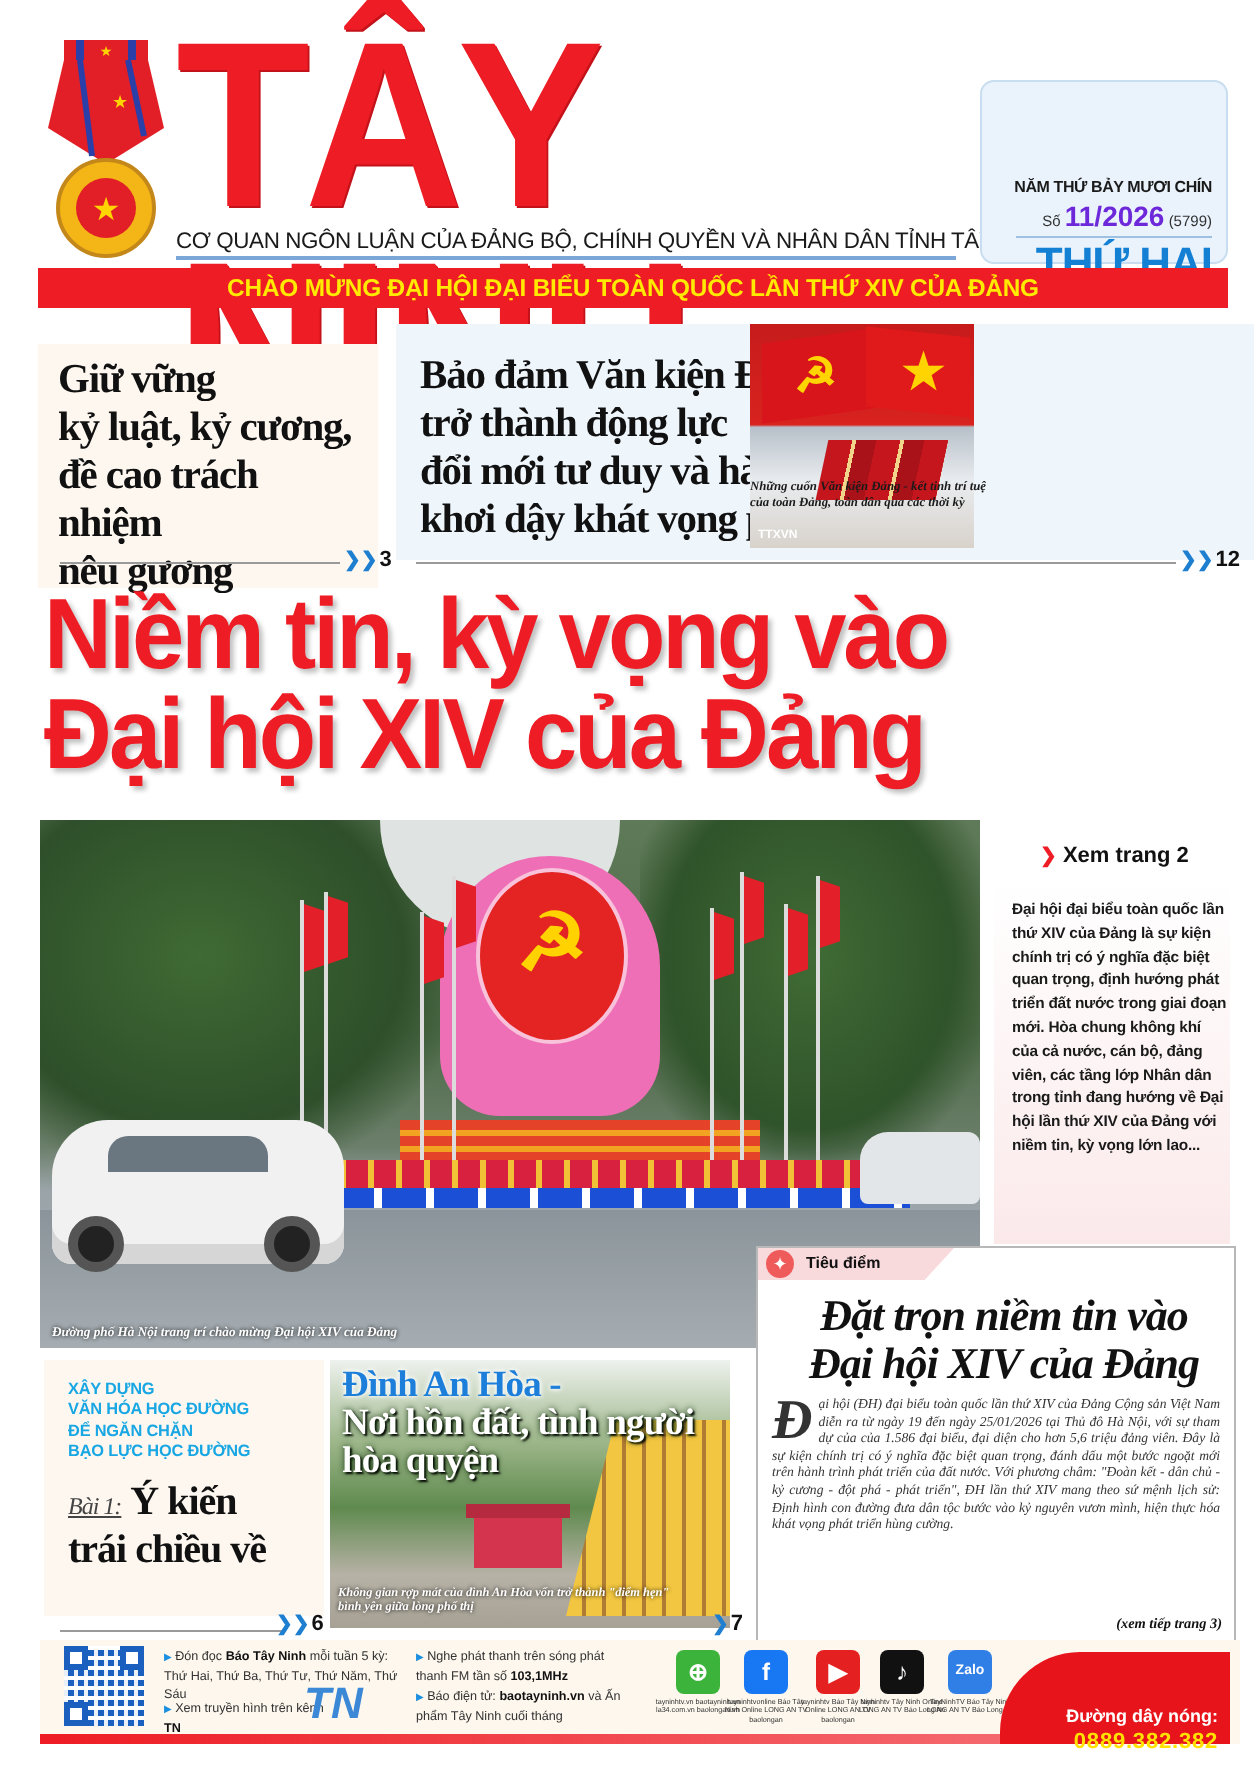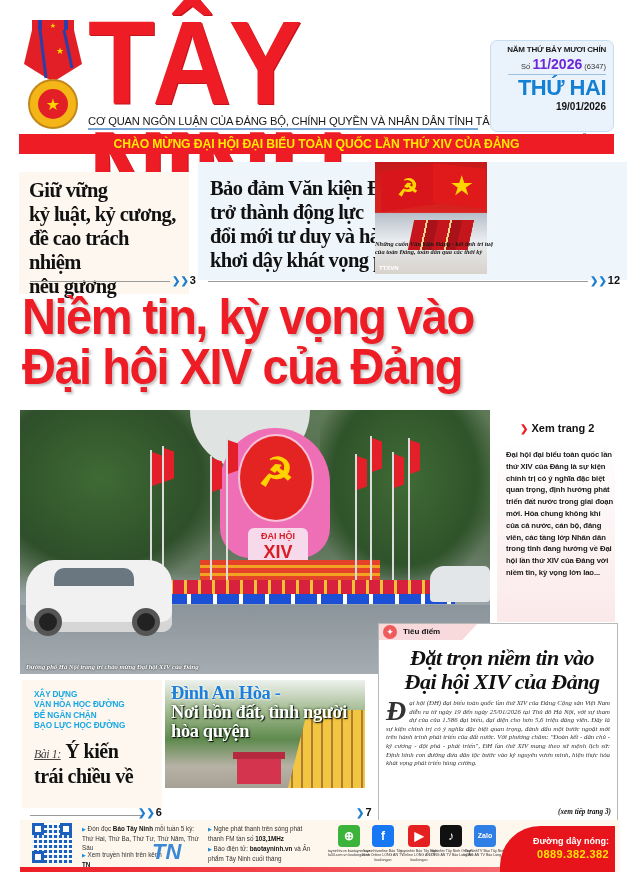--- a/index.html
+++ b/index.html
@@ -11,21 +11,21 @@
   .masthead-title { position: absolute; left: 88px; top: 8px; width: 395px; height: 110px;
     font-family: "Liberation Sans", sans-serif; font-weight: 900; font-size: 118px; line-height: 110px;
     color: #ee1c24; letter-spacing: -3px; transform: scaleX(0.93); transform-origin: left top;
     text-shadow: 1px 1px 0 #c4121a; }
   .masthead-sub { position: absolute; left: 88px; top: 115px; width: 390px; font-size: 11.2px;
     letter-spacing: -0.2px; color: #1a1a1a; white-space: nowrap; }
   .masthead-rule { position: absolute; left: 88px; top: 128px; width: 390px; height: 2px; background: #7aa7d8; }
 
   .issue-box { position: absolute; left: 490px; top: 40px; width: 124px; height: 92px;
     background: #eaf3fc; border: 1px solid #c9ddf1; border-radius: 7px; text-align: right; padding: 4px 7px; }
-  .issue-year { font-size: 8px; font-weight: 700; color: #1a1a1a; letter-spacing: -0.2px; white-space: nowrap; }
+  .issue-year { font-size: 8px; font-weight: 700; color: #1a1a1a; letter-spacing: -0.2px; white-space: nowrap; margin-top: 44px; }
   .issue-no { font-size: 7.5px; color: #333; margin-top: 2px; white-space: nowrap; }
   .issue-no b { font-size: 14px; color: #6d28d9; font-weight: 700; }
   .issue-divider { height: 1px; background: #9cc1e3; margin: 2px 0 2px 10px; }
   .issue-day { font-size: 22px; font-weight: 900; color: #1480d4; line-height: 22px; letter-spacing: -0.5px; }
   .issue-date { font-size: 10px; font-weight: 700; color: #111; margin-top: 2px; }
   .issue-lunar { font-size: 9.5px; color: #222; margin-top: 20px; }
 
   .banner { position: absolute; left: 19px; top: 134px; width: 595px; height: 20px; background: #ee1c24;
     color: #ffea00; font-weight: 700; font-size: 12.2px; text-align: center; line-height: 20px; letter-spacing: -0.1px; white-space: nowrap; }
 
@@ -95,21 +95,21 @@
     font-size: 6.8px; line-height: 8.6px; color: #333; text-align: justify; }
   .focus-body .drop { float: left; font-size: 28px; line-height: 22px; font-weight: 700; color: #333; margin: 1px 3px 0 0; }
   .focus-more { position: absolute; right: 6px; bottom: 6px; font-family: "Liberation Serif", serif; font-style: italic; font-weight: 700; font-size: 7.2px; color: #111; }
 
   
   .school { position: absolute; left: 22px; top: 680px; width: 140px; height: 128px; background: #fdf7f0; }
   .school-kicker { position: absolute; left: 12px; top: 10px; font-weight: 700; font-size: 8.2px; line-height: 10.3px; color: #19a7e3; letter-spacing: -0.1px; }
   .school-hl { position: absolute; left: 12px; top: 60px; width: 128px; font-family: "Liberation Serif", serif; font-weight: 700; font-size: 20px; line-height: 22px; color: #111; letter-spacing: -0.5px; }
   .school-hl .bai { font-size: 12px; font-weight: 400; font-style: italic; text-decoration: underline; color: #444; }
 
-  .dinh { position: absolute; left: 165px; top: 680px; width: 200px; height: 108px; overflow: hidden;
+  .dinh { position: absolute; left: 165px; top: 680px; width: 200px; height: 134px; overflow: hidden;
     background: linear-gradient(180deg, #eef2ee 0%, #9eb78b 30%, #5f8a4e 55%, #b7b2a6 80%, #a7a195 100%); }
   .dinh .hall { position: absolute; left: 118px; top: 30px; width: 82px; height: 98px; background: repeating-linear-gradient(90deg, #f2c640 0 8px, #b07b32 8px 10px); clip-path: polygon(30% 0, 100% 0, 100% 100%, 0 100%); }
   .dinh .gate { position: absolute; left: 72px; top: 78px; width: 44px; height: 26px; background: #d5344e; }
   .dinh .gate::before { content: ""; position: absolute; left: -4px; top: -6px; width: 52px; height: 7px; background: #b52a3e; }
   .dinh-hl { position: absolute; left: 6px; top: 4px; width: 196px; font-family: "Liberation Serif", serif; font-weight: 700; font-size: 18.5px; line-height: 19px; color: #fff; text-shadow: 0 0 3px #1b3b14, 1px 1px 1px #000; letter-spacing: -0.4px; }
   .dinh-hl .t1 { color: #1d7fd9; text-shadow: 0 0 3px #fff, 0 0 2px #fff; }
   .dinh-cap { position: absolute; left: 4px; top: 113px; width: 175px; font-family: "Liberation Serif", serif; font-style: italic; font-weight: 700; font-size: 6.2px; line-height: 7.4px; color: #fff; text-shadow: 0 0 2px #000; }
 
   
   .footer { position: absolute; left: 20px; top: 820px; width: 600px; height: 52px; background: #fdf7ed; }
@@ -117,21 +117,21 @@
      repeating-linear-gradient(0deg, #1b5fbf 0 3px, #ffffff 3px 5px), #1b5fbf; }
   .qr::before { content: ""; position: absolute; inset: 0; background: repeating-linear-gradient(90deg, rgba(255,255,255,0.9) 0 2px, transparent 2px 5px); }
   .qr .eye { position: absolute; width: 12px; height: 12px; border: 3px solid #1b5fbf; background: #fff; z-index: 2; }
   .ft-col { position: absolute; font-size: 6.3px; line-height: 9px; color: #333; }
   .ft-col b { color: #111; }
   .ft-col .tri { color: #1b8fe0; font-size: 5px; }
   .tn-logo { position: absolute; left: 132px; top: 20px; width: 40px; height: 24px; color: #3b88d6; font-weight: 900; font-size: 22px; font-style: italic; line-height: 24px; }
   .social { position: absolute; top: 5px; width: 22px; height: 22px; border-radius: 4px; color: #fff; font-weight: 700; text-align: center; line-height: 22px; font-size: 12px; }
   .social-cap { position: absolute; top: 29px; width: 44px; font-size: 3.6px; line-height: 4.4px; color: #333; text-align: center; }
   .footer-bar { position: absolute; left: 20px; top: 867px; width: 490px; height: 5px; background: linear-gradient(90deg, #ee1c24, #f46a6f); }
-  .hotline { position: absolute; left: 500px; top: 826px; width: 115px; height: 46px; background: #e8141b; border-radius: 40px 0 0 0; text-align: right; padding: 10px 6px 0 0; }
+  .hotline { position: absolute; left: 500px; top: 826px; width: 115px; height: 46px; background: #e8141b; border-radius: 40px 0 0 0; text-align: right; padding: 27px 6px 0 0; }
   .hotline-label { font-size: 9px; font-weight: 700; color: #fff; }
   .hotline-no { font-size: 11px; font-weight: 900; color: #ffe100; letter-spacing: 0.4px; margin-top: 2px; }
 </style>
 </head>
 <body>
 
 <div class="medal">
   <svg width="70" height="112" viewBox="0 0 70 112">
     <rect x="14" y="0" width="42" height="10" fill="#e21f26"></rect>
     <rect x="20" y="0" width="4" height="10" fill="#2b3fa8"></rect>
@@ -148,21 +148,21 @@
 </div>
 <div class="masthead-title">TÂY NINH</div>
 <div class="masthead-sub">CƠ QUAN NGÔN LUẬN CỦA ĐẢNG BỘ, CHÍNH QUYỀN VÀ NHÂN DÂN TỈNH TÂY NINH</div>
 <div class="masthead-rule"></div>
 
 <div class="issue-box">
   <div class="issue-year">NĂM THỨ BẢY MƯƠI CHÍN</div>
   <div class="issue-no">
     <span>Số</span>
     <b>11/2026</b>
-    <span>(6347)</span>
+    <span>(5799)</span>
   </div>
   <div class="issue-divider"></div>
   <div class="issue-day">THỨ HAI</div>
   <div class="issue-date">19/01/2026</div>
   <div class="issue-lunar">(01/12 Ất Tỵ)</div>
 </div>
 
 <div class="banner">CHÀO MỪNG ĐẠI HỘI ĐẠI BIỂU TOÀN QUỐC LẦN THỨ XIV CỦA ĐẢNG</div>
 
 <div class="teaser-left">
@@ -205,24 +205,20 @@
   <div>Đại hội XIV của Đảng</div>
 </div>
 
 <div class="photo">
   <div class="trees-l"></div>
   <div class="trees-r"></div>
   <div class="sky"></div>
   <div class="lotus"></div>
   <div class="disc"></div>
   <div class="hammer">☭</div>
-  <div class="sign">
-    <span>ĐẠI HỘI</span>
-    <b>XIV</b>
-  </div>
   <div class="stage"></div>
   <div class="flag" style="left:130px; top:40px; height:130px;"></div>
   <div class="flag" style="left:142px; top:36px; height:134px;"></div>
   <div class="flag" style="left:190px; top:46px; height:124px;"></div>
   <div class="flag" style="left:206px; top:28px; height:142px;"></div>
   <div class="flag" style="left:335px; top:44px; height:126px;"></div>
   <div class="flag" style="left:350px; top:26px; height:144px;"></div>
   <div class="flag" style="left:372px; top:42px; height:128px;"></div>
   <div class="flag" style="left:388px; top:28px; height:142px;"></div>
   <div class="flowers"></div>

